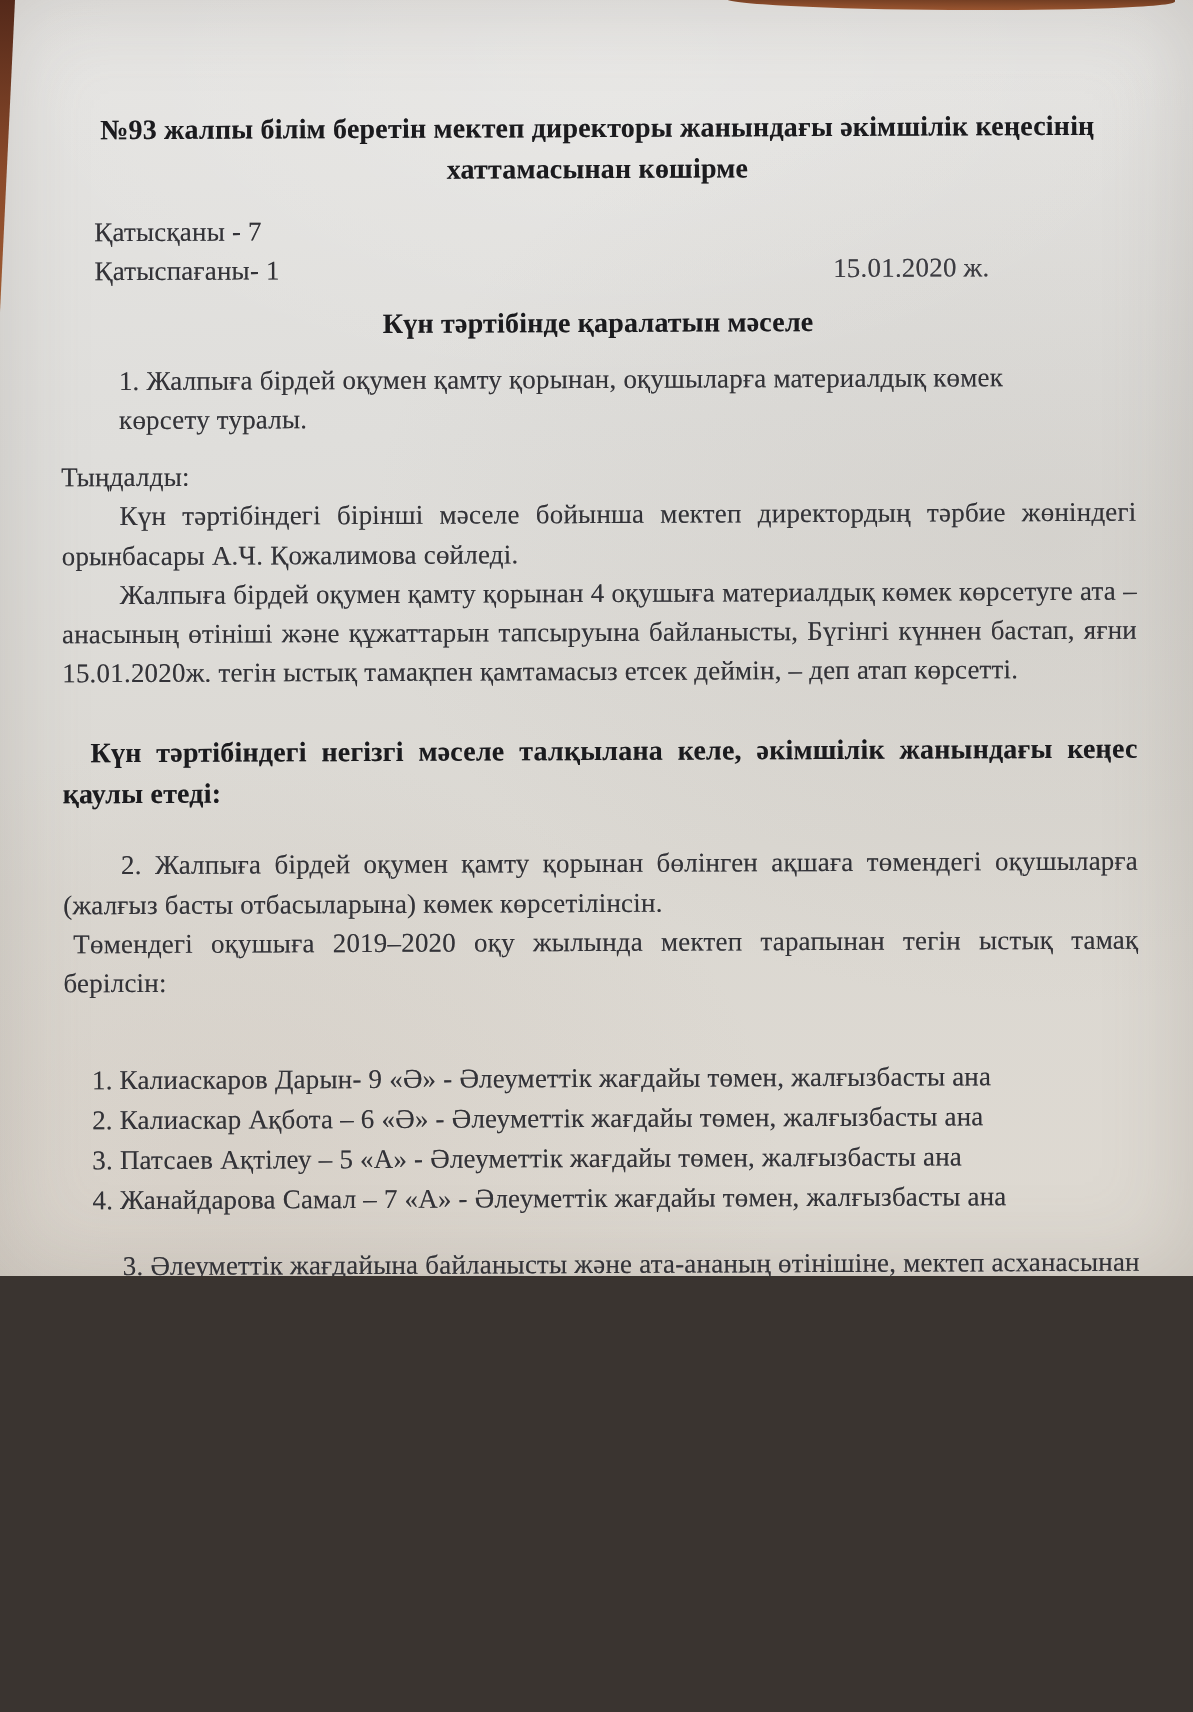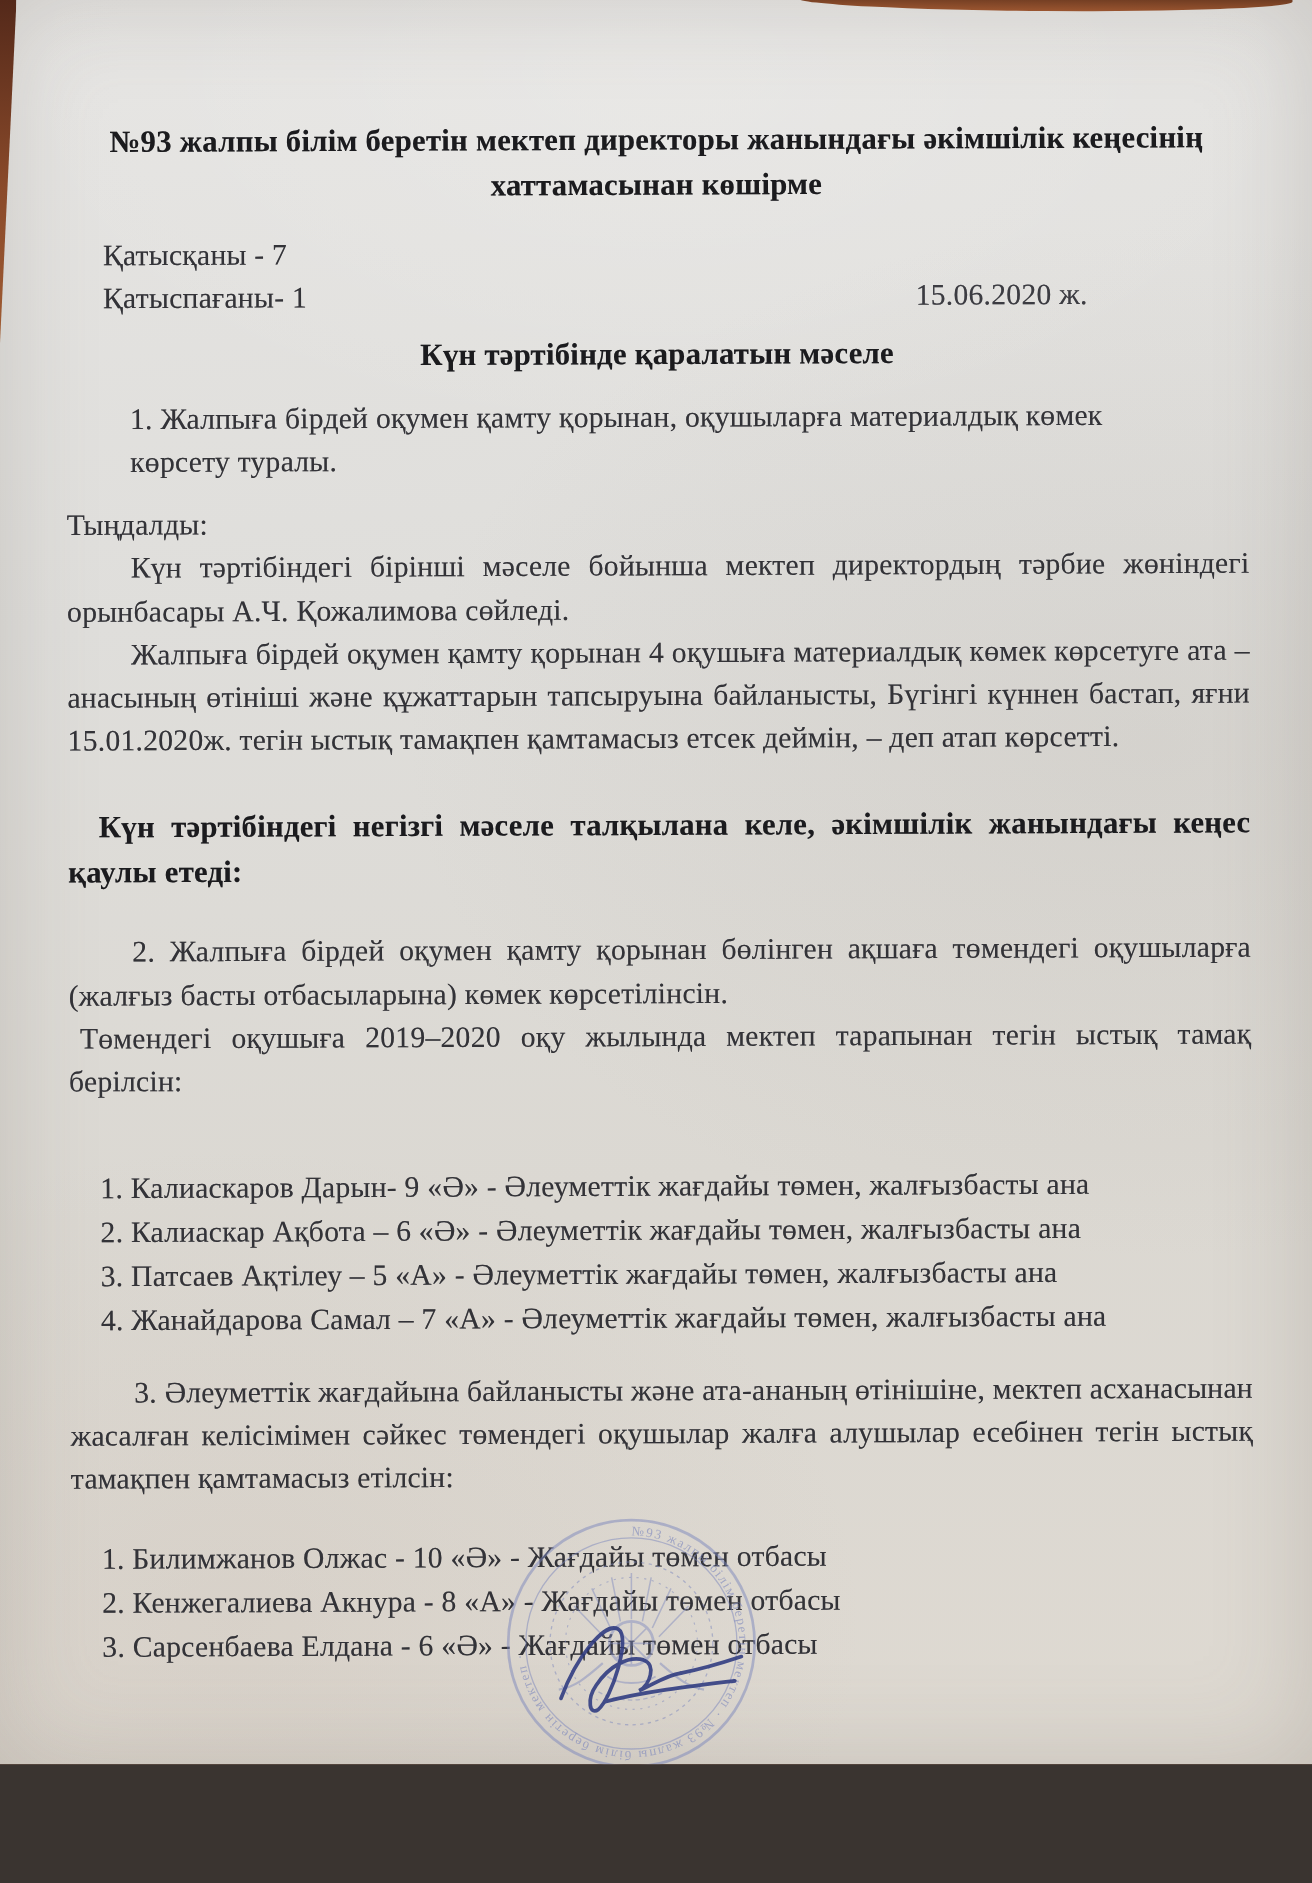--- a/index.html
+++ b/index.html
@@ -1,18 +1,18 @@
 <!DOCTYPE html>
 <html lang="kk"><head>
 <meta charset="utf-8">
 <style>
   html,body{margin:0;padding:0;background:#3a3430;}
   .photo{
     position:relative;
-    width:1193px;height:1604px;
+    width:1193px;height:1276px;
     overflow:hidden;
     background:#6b3a22;
     font-family:"Liberation Serif","DejaVu Serif",serif;
   }
   
   .paper{
     position:absolute;inset:0;
     background:
       radial-gradient(1100px 760px at 88% 42%, rgba(176,170,162,.20), transparent 62%),
       radial-gradient(950px 720px at 18% 92%, rgba(196,182,170,.22), transparent 60%),
@@ -93,21 +93,21 @@
 
     <div class="title">
       <div>№93 жалпы білім беретін мектеп директоры жанындағы әкімшілік кеңесінің</div>
       <div>хаттамасынан көшірме</div>
     </div>
 
     <div class="attendance">
       <div>Қатысқаны - 7</div>
       <div class="att-row">
         <span>Қатыспағаны- 1</span>
-        <span class="date">15.06.2020 ж.</span>
+        <span class="date">15.01.2020 ж.</span>
       </div>
     </div>
 
     <div class="agenda-heading">Күн тәртібінде қаралатын мәселе</div>
 
     <div class="agenda-item">1.  Жалпыға бірдей оқумен қамту қорынан, оқушыларға материалдық көмек көрсету туралы.</div>
 
     <div class="heard-label">Тыңдалды:</div>
 
     <p class="para">Күн  тәртібіндегі бірінші мәселе бойынша мектеп директордың тәрбие жөніндегі орынбасары А.Ч. Қожалимова сөйледі.</p>

